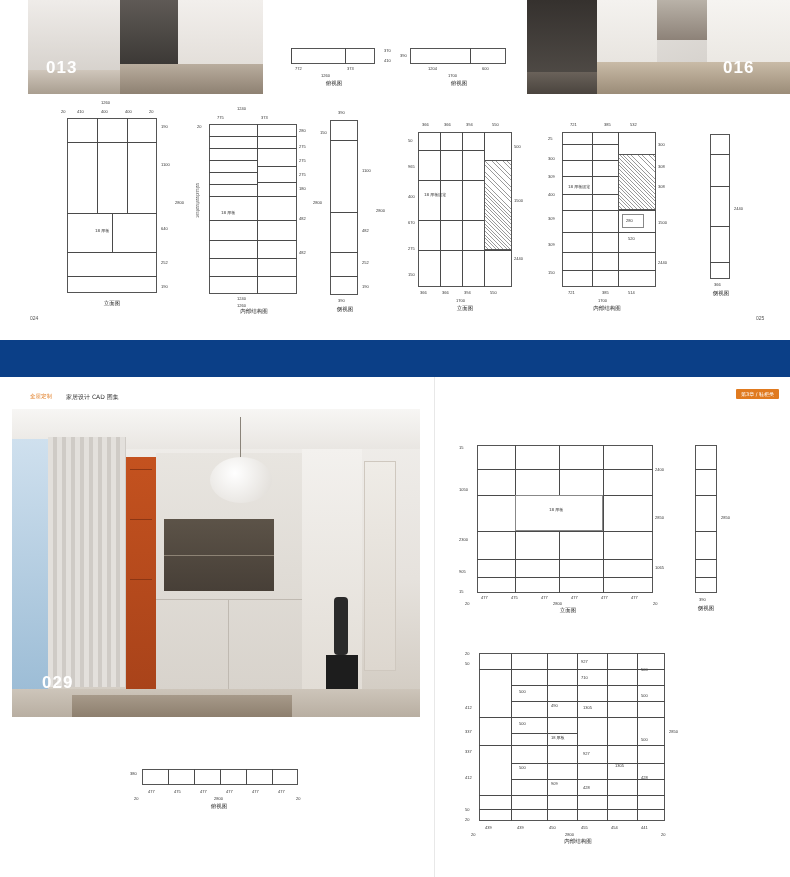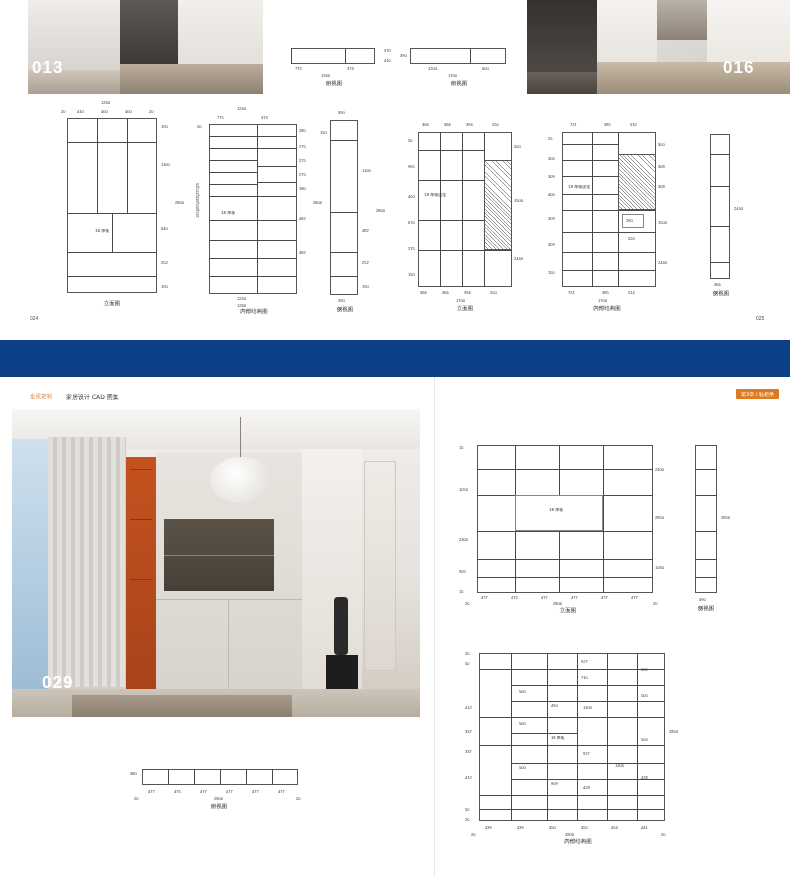--- a/index.html
+++ b/index.html
@@ -38,21 +38,21 @@
 
   <div class="topsec">
 
     <div class="photo" style="left:28px;top:0;width:235px;height:94px;background:linear-gradient(160deg,#e9e6e2 0%,#d7d2cb 38%,#6f6a65 39%,#8b857f 52%,#cfc9c1 58%,#efece8 72%,#bdb5ab 100%);">
       <div style="position:absolute;left:0;top:0;width:92px;height:94px;background:linear-gradient(180deg,#efece9,#cfcac4);"></div>
       <div style="position:absolute;left:92px;top:0;width:58px;height:64px;background:linear-gradient(180deg,#5f5a56,#3c3936);"></div>
       <div style="position:absolute;left:150px;top:0;width:85px;height:94px;background:linear-gradient(180deg,#f2efec,#ddd8d2);"></div>
       <div style="position:absolute;left:92px;top:64px;width:143px;height:30px;background:linear-gradient(180deg,#b9ad9e,#8e8172);"></div>
       <div style="position:absolute;left:0;top:70px;width:92px;height:24px;background:linear-gradient(180deg,#cfc6bb,#a99e90);"></div>
     </div>
-    <div class="pnum" style="left:32px;top:58px;">013</div>
+    <div class="pnum" style="left:46px;top:58px;">013</div>
 
     <div class="photo" style="left:527px;top:0;width:263px;height:94px;background:linear-gradient(160deg,#eceae7,#cdc8c2);">
       <div style="position:absolute;left:0;top:0;width:70px;height:94px;background:linear-gradient(180deg,#35312e,#55504b);"></div>
       <div style="position:absolute;left:70px;top:0;width:60px;height:94px;background:linear-gradient(180deg,#f4f2ef,#e2ded8);"></div>
       <div style="position:absolute;left:130px;top:0;width:50px;height:40px;background:linear-gradient(180deg,#b9b2a8,#8d8278);"></div>
       <div style="position:absolute;left:180px;top:0;width:83px;height:94px;background:linear-gradient(180deg,#f6f4f1,#e6e2dc);"></div>
       <div style="position:absolute;left:70px;top:62px;width:193px;height:32px;background:linear-gradient(180deg,#c9bba7,#9b8c78);"></div>
       <div style="position:absolute;left:0;top:72px;width:70px;height:22px;background:linear-gradient(180deg,#6a625a,#4a443e);"></div>
     </div>
     <div class="pnum" style="left:723px;top:58px;">016</div>

